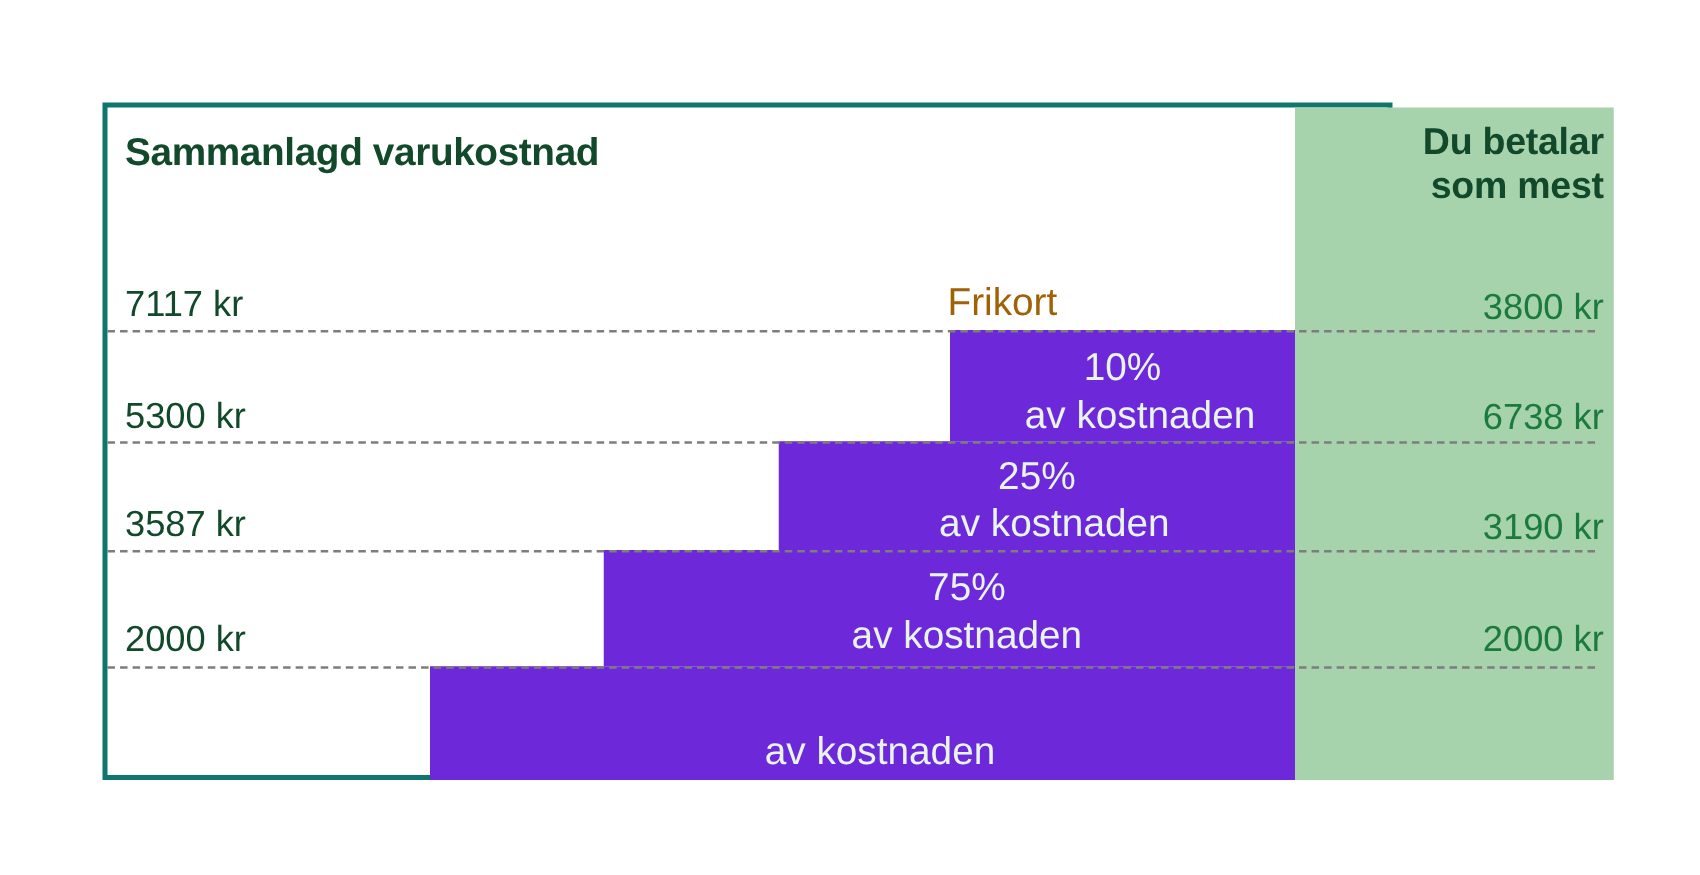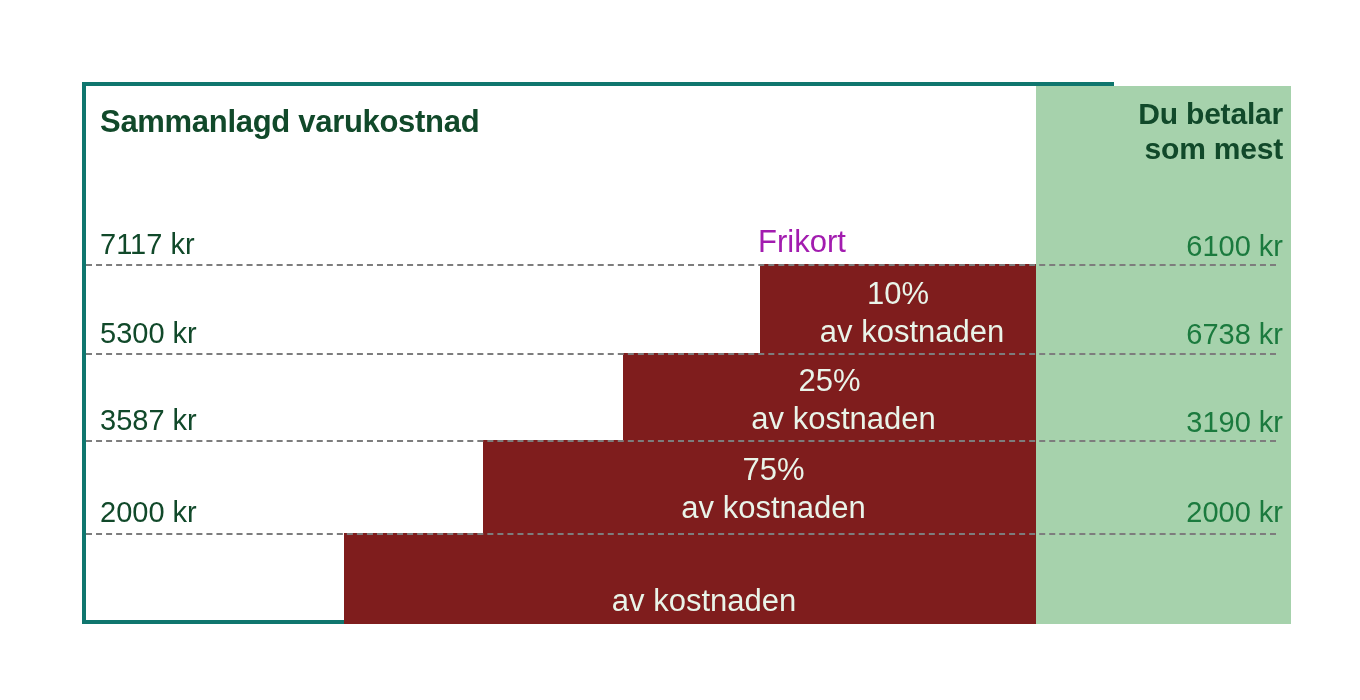--- a/index.html
+++ b/index.html
@@ -66,21 +66,21 @@
     position: absolute;
     left: 0;
     width: 1190px;
     height: 0;
     border-top: 2px dashed #7d7d7d;
   }
 
   
   .step-bar {
     position: absolute;
-    background: #7f1d1d;
+    background: #6d28d9;
     color: #e9f4e9;
     box-sizing: border-box;
   }
   .step-bar .step-pct {
     position: absolute;
     left: 0; right: 0;
     text-align: center;
     font-size: 31px;
     line-height: 1;
     white-space: nowrap;
@@ -91,21 +91,21 @@
     text-align: center;
     font-size: 31px;
     line-height: 1;
     white-space: nowrap;
     margin-left: 28px;
   }
 
   
   #frikort-label {
     position: absolute;
-    color: #a21caf;
+    color: #a16207;
     font-size: 31px;
     line-height: 1;
     white-space: nowrap;
     left: 672px;   
     top: 140px;
     text-align: right;
   }
 
   
   .cost-label {
@@ -134,21 +134,21 @@
 <div id="chart-frame">
 
   <div id="chart-title">Sammanlagd varukostnad</div>
 
   <div id="pay-column">
     <div id="pay-column-header">
       <div>Du betalar</div>
       <div>som mest</div>
     </div>
 
-    <div class="pay-label" style="top:146px;">6100 kr</div>
+    <div class="pay-label" style="top:146px;">3800 kr</div>
     <div class="pay-label" style="top:234px;">6738 kr</div>
     <div class="pay-label" style="top:322px;">3190 kr</div>
     <div class="pay-label" style="top:412px;">2000 kr</div>
   </div>
 
   <div class="step-bar" style="left:674px; top:178px; width:276px; height:89px;">
     <div class="step-pct" style="top:14px;">10%</div>
     <div class="step-sub" style="top:52px;">av kostnaden</div>
   </div>
 

